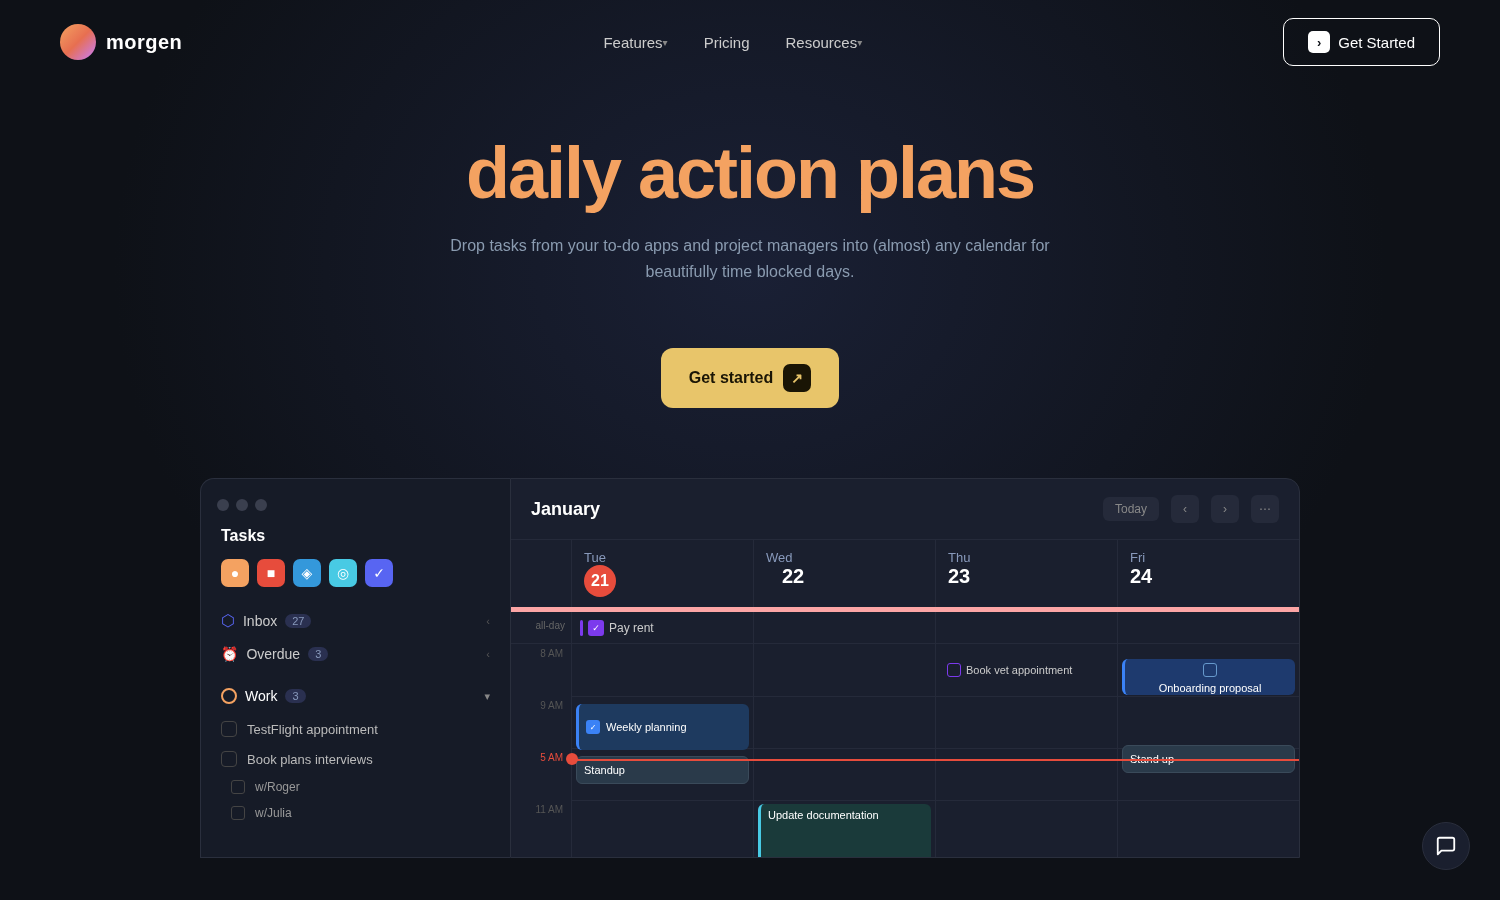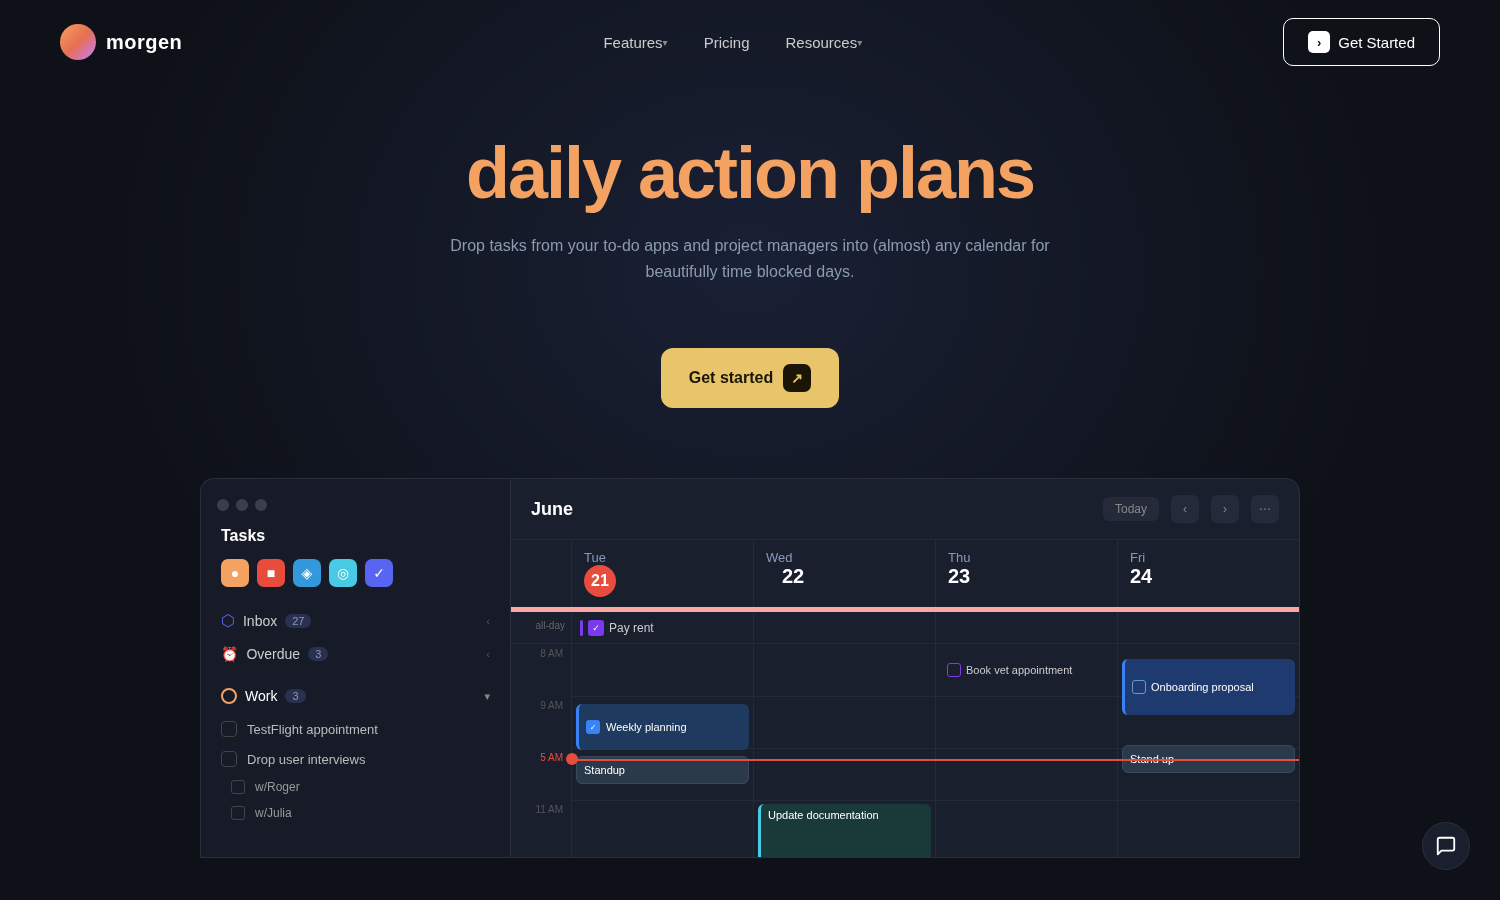--- a/index.html
+++ b/index.html
@@ -519,24 +519,25 @@
       border: 1.5px solid #7c3aed;
       border-radius: 3px;
       flex-shrink: 0;
     }
     .event-onboarding {
       background: #1e3a6e;
       border-left: 3px solid #3b82f6;
       top: 15px;
       left: 4px;
       right: 4px;
-      height: 56px;
+      height: 36px;
       display: flex;
       align-items: center;
       gap: 5px;
+      flex-direction: column;
     }
     .event-onboarding-check {
       width: 14px;
       height: 14px;
       border: 1.5px solid #6699cc;
       border-radius: 3px;
       flex-shrink: 0;
     }
     .event-standup-fri {
       background: #2a3a4a;
@@ -651,38 +652,38 @@
         <span class="badge">3</span>
         <span style="margin-left:auto;color:#888;font-size:11px;">▾</span>
       </div>
 
       <div class="task-item">
         <div class="checkbox"></div>
         <span>TestFlight appointment</span>
       </div>
       <div class="task-item">
         <div class="checkbox"></div>
-        <span>Drop user interviews</span>
+        <span>Book plans interviews</span>
       </div>
       <div class="sub-task">
         <div class="sub-checkbox"></div>
         <span>w/Roger</span>
       </div>
       <div class="sub-task">
         <div class="sub-checkbox"></div>
         <span>w/Julia</span>
       </div>
 
     </div>
   </div>
 
   <div class="calendar-panel">
 
     <div class="cal-header">
-      <span class="cal-month">June</span>
+      <span class="cal-month">January</span>
       <div class="cal-today-btn">Today</div>
       <div class="cal-nav-btn">‹</div>
       <div class="cal-nav-btn">›</div>
       <div class="cal-nav-btn">⋯</div>
     </div>
 
     <div class="cal-days-header">
       <div class="cal-time-col"></div>
       <div class="cal-day-header today">
         <div class="day-name">Tue</div>

